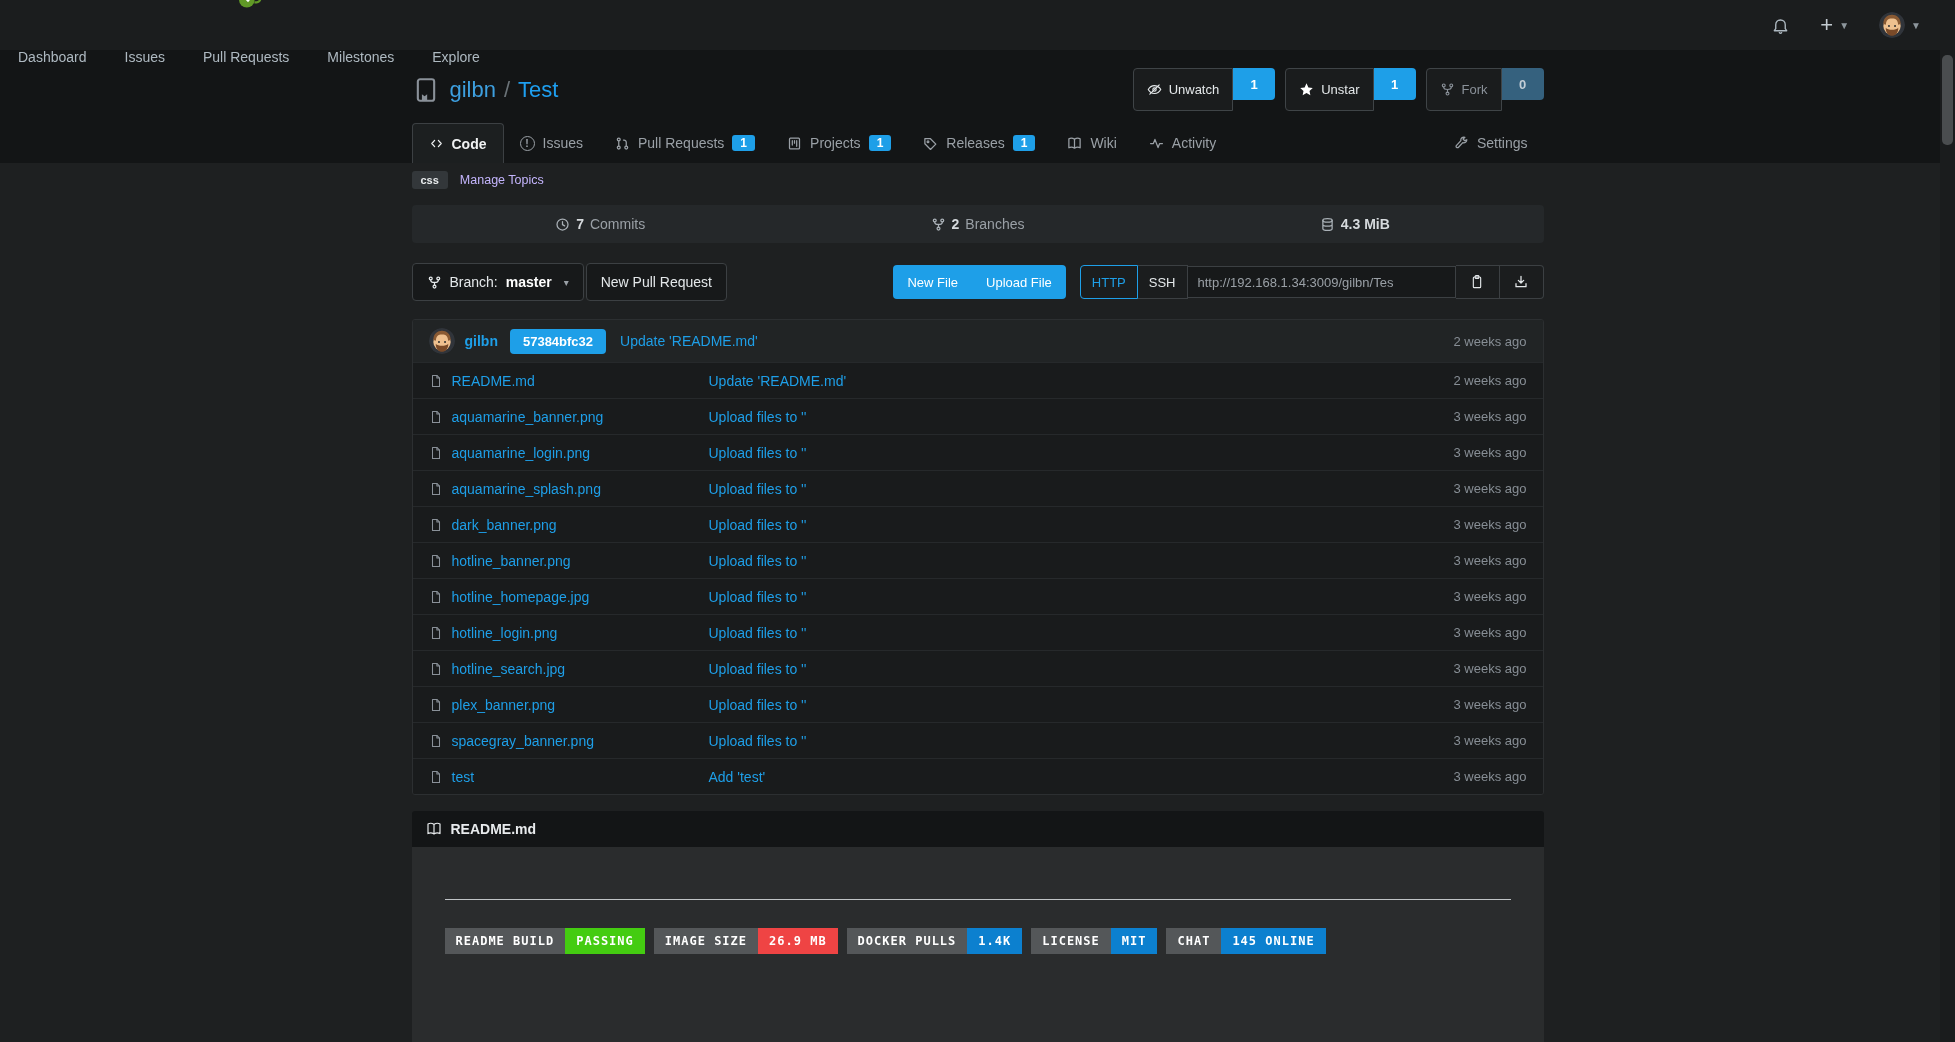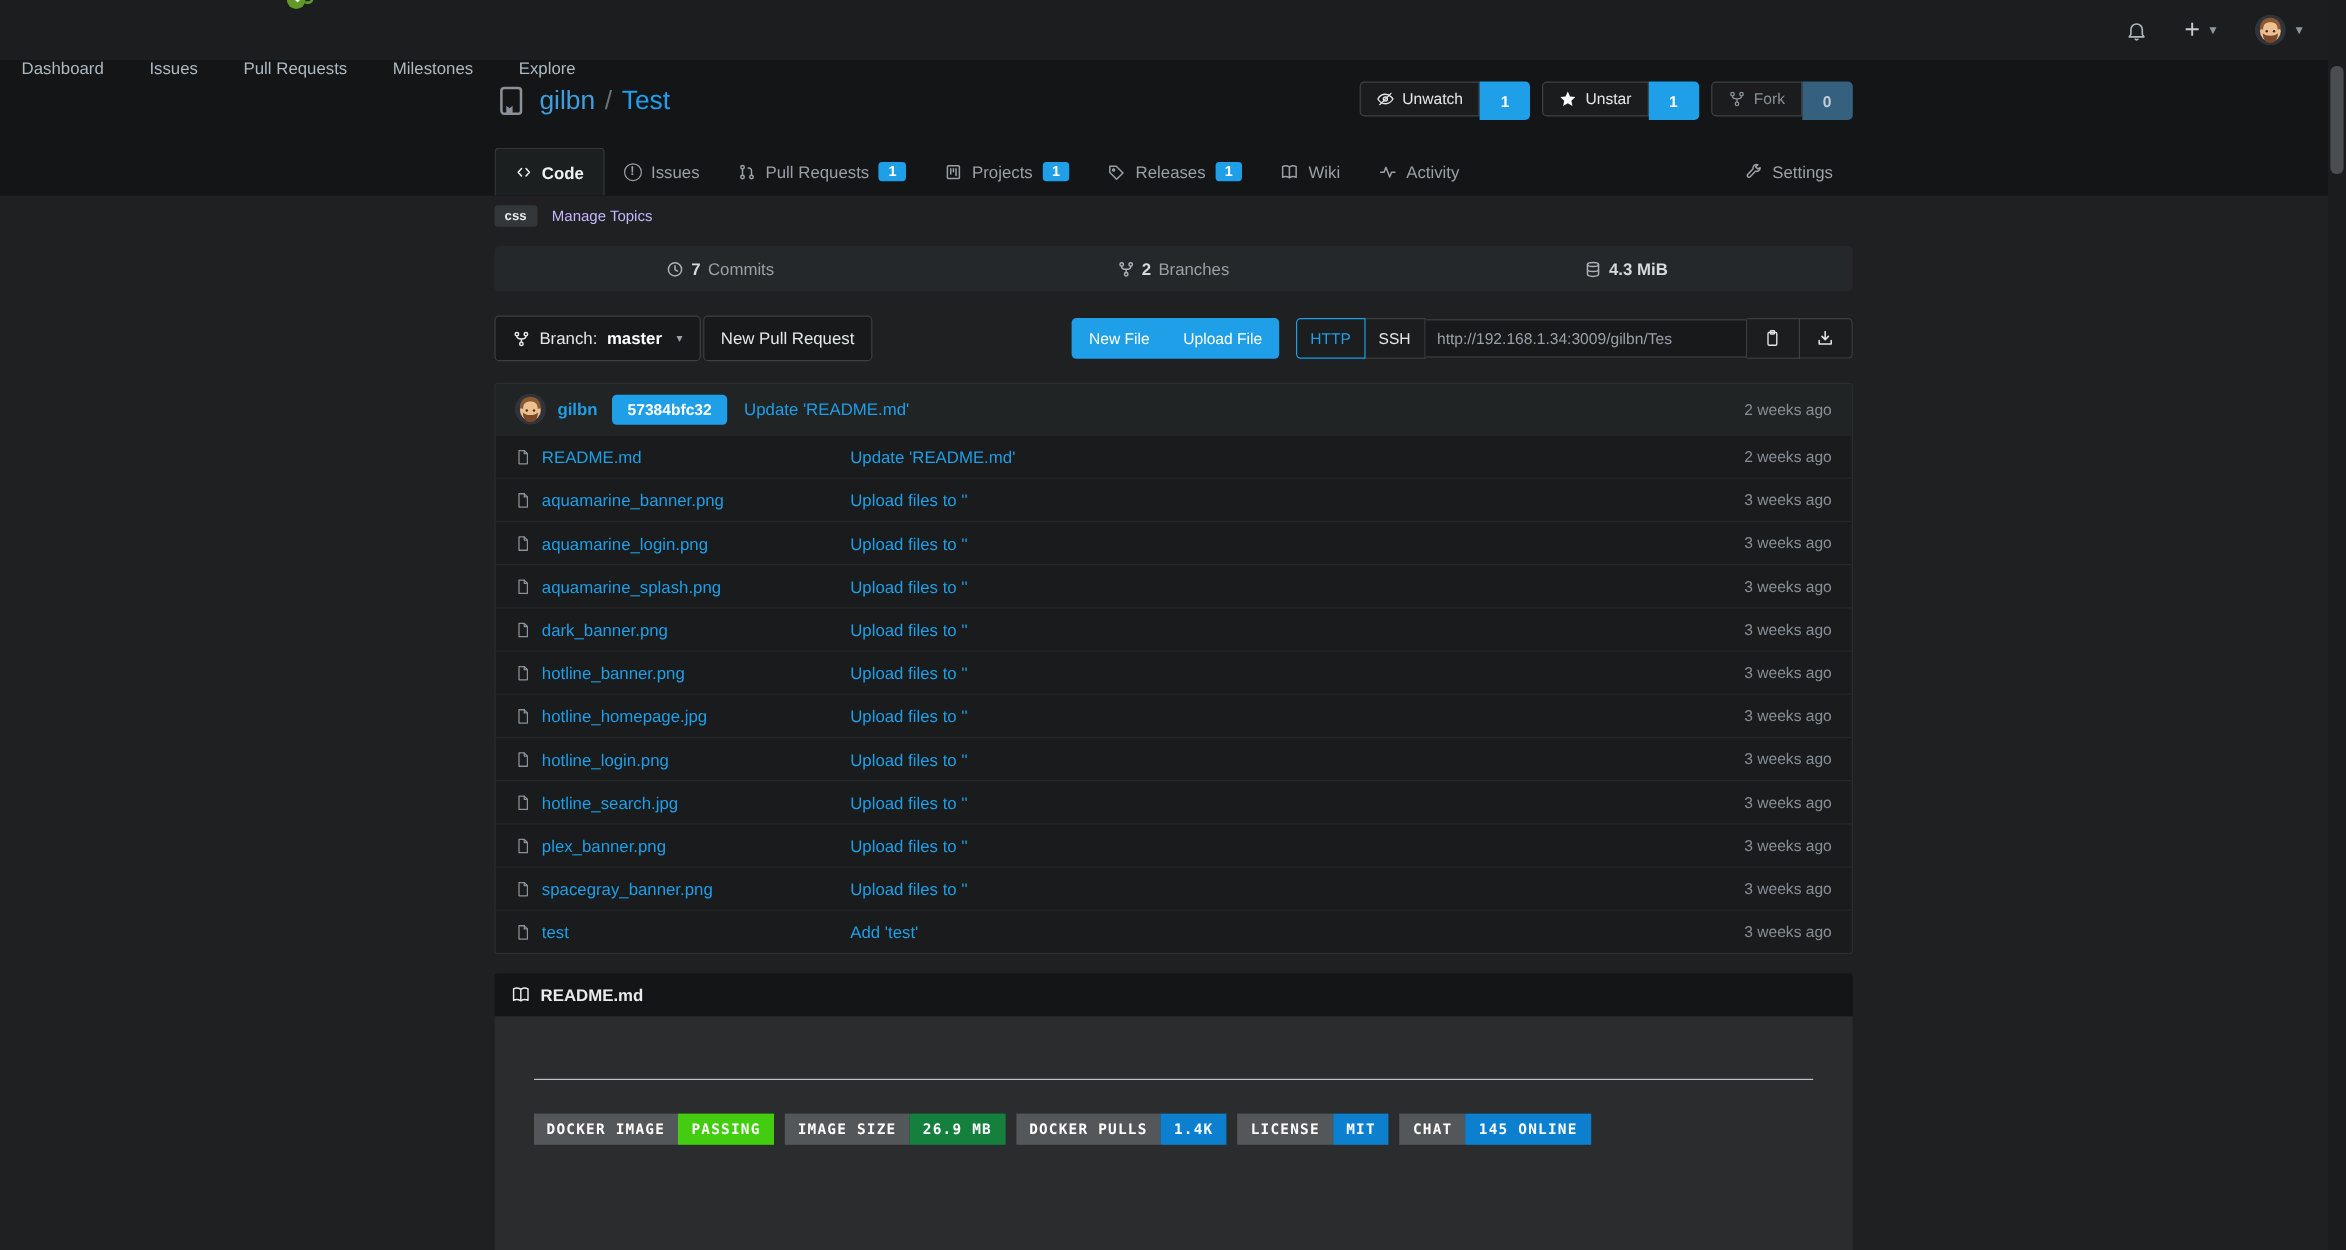--- a/index.html
+++ b/index.html
@@ -27,21 +27,21 @@
   .head-inner { position:relative; height:113px; }
   .title-row { display:flex; align-items:center; padding-top:18px; }
   .repo-icon { color:#8a9199; margin-right:10px; }
   .repo-icon svg { width:28px; height:28px; }
   .repo-owner { color:#3d9fdf; font-size:22px; }
   .repo-sep { color:#6b7378; font-size:22px; margin:0 8px; }
   .repo-name { color:#1e9ff0; font-size:22px; }
   .head-buttons { margin-left:auto; display:flex; gap:10px; }
   .btn-group { display:flex; font-size:13px; }
   .btn-main { display:flex; align-items:center; gap:7px; background:#1a1c1d;
-    border:1px solid #3f4447; border-radius:4px 0 0 4px; padding:0 13px; height:29px;
+    border:1px solid #3f4447; border-radius:4px 0 0 4px; padding:0 13px; height:43px;
     color:#e4e8ea; cursor:pointer; }
   .btn-main .svgi { width:15px; height:15px; }
   .btn-count { display:flex; align-items:center; justify-content:center; min-width:42px;
     background:#1e9fe8; color:#fff; font-weight:bold; border-radius:0 4px 4px 0;
     height:32px; cursor:pointer; }
   .btn-main.muted { color:#8a9199; }
   .btn-count.muted { background:#35617e; color:#c2cdd6; }
 
   .tabs-row { position:absolute; left:0; right:0; bottom:0; display:flex; align-items:flex-end; }
   .tab { display:flex; align-items:center; gap:8px; color:#9aa0a6; padding:0 16px;
@@ -543,26 +543,26 @@
     <div class="readme-head">
       <svg class="svgi" viewBox="0 0 24 24" style="stroke-width:1.8">
         <path d="M3 4.5c2.5-1.4 6-1.4 9 .6 3-2 6.5-2 9-.6v14.4c-2.5-1.4-6-1.4-9 .6-3-2-6.5-2-9-.6zM12 5.1v14.4"></path>
       </svg>
       <span>README.md</span>
     </div>
     <div class="readme-body">
       <div class="readme-hr"></div>
       <div class="badge-row">
         <span class="badge">
-          <span class="badge-label">DOCKER IMAGE</span>
+          <span class="badge-label">README BUILD</span>
           <span class="badge-value" style="background-color: rgb(68, 204, 17);">PASSING</span>
         </span>
         <span class="badge">
           <span class="badge-label">IMAGE SIZE</span>
-          <span class="badge-value" style="background-color: #15803d;">26.9 MB</span>
+          <span class="badge-value" style="background-color: #ef4444;">26.9 MB</span>
         </span>
         <span class="badge">
           <span class="badge-label">DOCKER PULLS</span>
           <span class="badge-value" style="background-color: rgb(12, 128, 207);">1.4K</span>
         </span>
         <span class="badge">
           <span class="badge-label">LICENSE</span>
           <span class="badge-value" style="background-color: rgb(12, 128, 207);">MIT</span>
         </span>
         <span class="badge">

